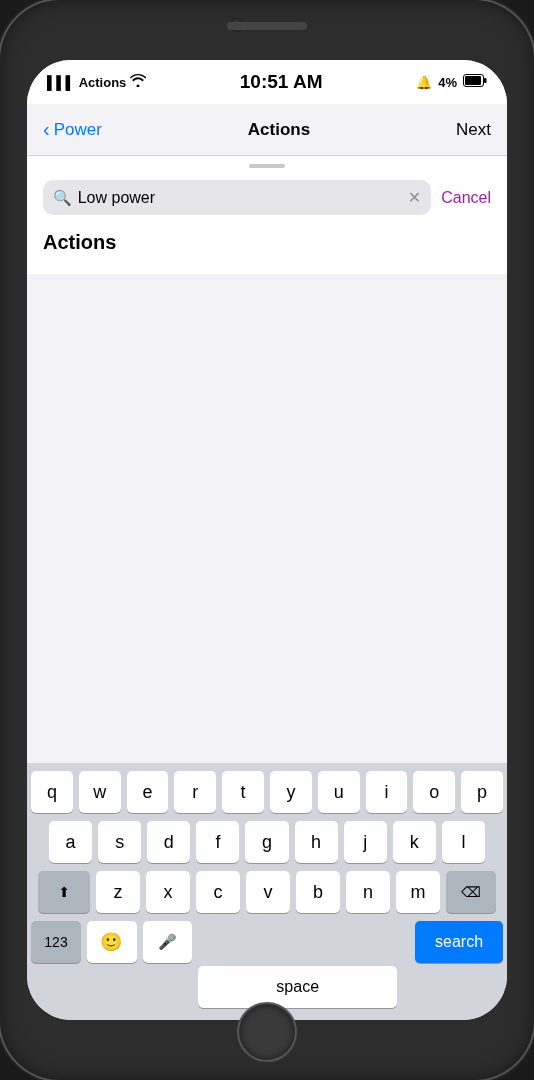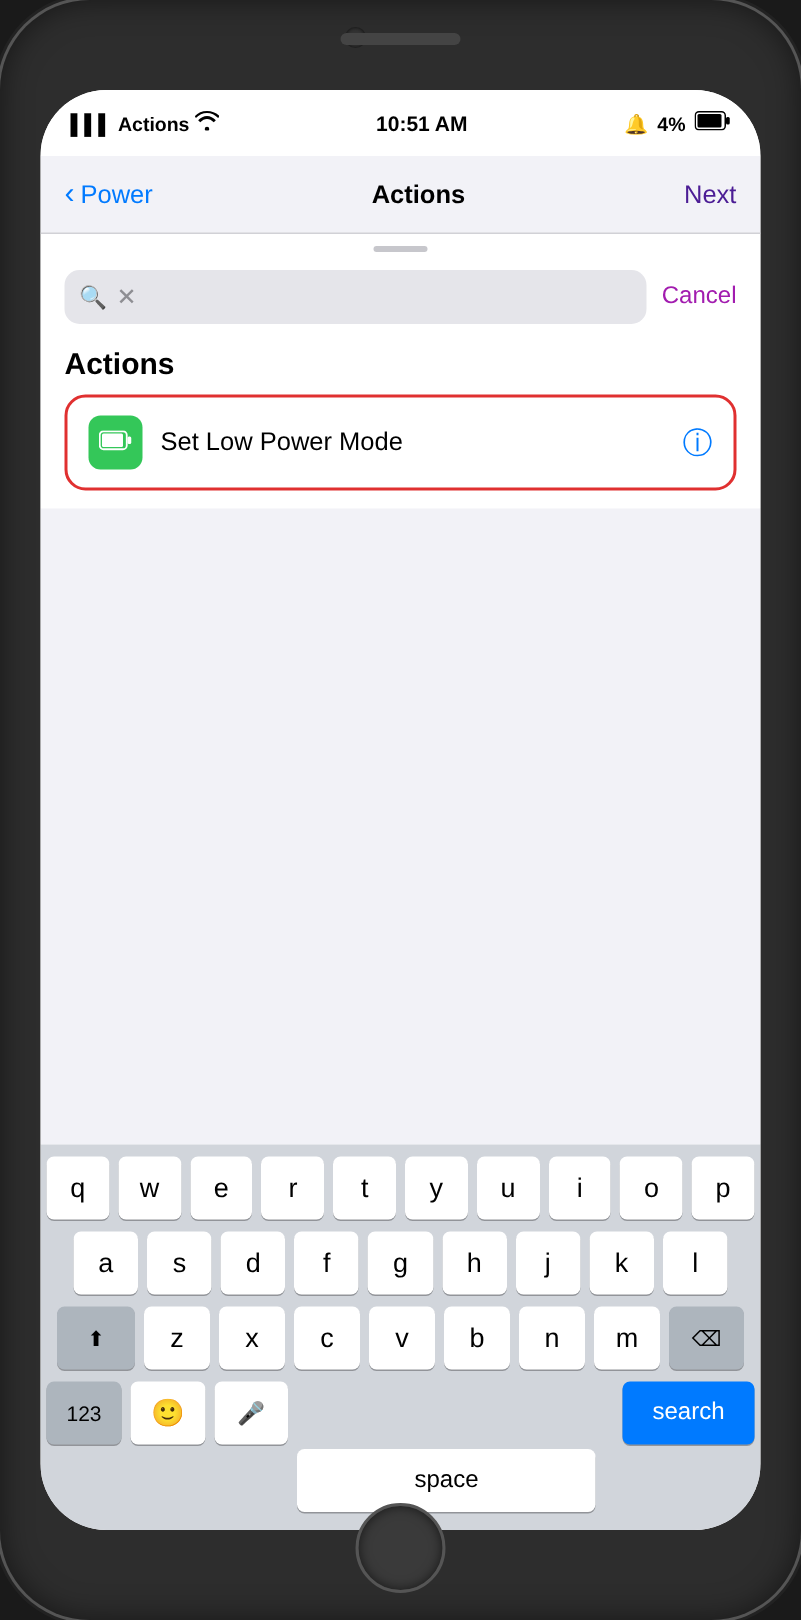--- a/index.html
+++ b/index.html
@@ -58,21 +58,21 @@
       align-items: center;
       justify-content: space-between;
       padding: 0 20px;
       flex-shrink: 0;
     }
     .status-left {
       display: flex; align-items: center; gap: 4px;
       font-size: 13px; font-weight: 600; color: #000;
     }
     .status-center {
-      font-size: 14px; font-weight: 600; color: #000;
+      font-size: 19px; font-weight: 600; color: #000;
     }
     .status-right {
       display: flex; align-items: center; gap: 6px;
       font-size: 13px; font-weight: 600; color: #000;
     }
     
     .nav-bar {
       background: #f2f2f7;
       border-bottom: 1px solid #d1d1d6;
       height: 52px;
@@ -84,21 +84,21 @@
     }
     .nav-back {
       display: flex; align-items: center; gap: 4px;
       color: #007aff; font-size: 17px; font-weight: 400;
       cursor: pointer;
     }
     .nav-title {
       font-size: 17px; font-weight: 600; color: #000;
     }
     .nav-next {
-      color: #4c1d95; font-size: 17px; font-weight: 400;
+      color: #000000; font-size: 17px; font-weight: 400;
       cursor: pointer;
     }
     
     .drag-handle {
       display: flex; justify-content: center; padding: 8px 0 4px;
       background: #fff;
     }
     .drag-handle-bar {
       width: 36px; height: 4px; background: #c7c7cc; border-radius: 2px;
     }
@@ -280,41 +280,29 @@
       <div class="nav-next">Next</div>
     </div>
 
     <div class="drag-handle">
       <div class="drag-handle-bar"></div>
     </div>
 
     <div class="search-area">
       <div class="search-input-wrap">
         <span class="search-icon-inner">🔍</span>
+        <input class="search-input-field" type="text" value="Low power" style="">
         <span class="search-clear">✕</span>
       </div>
       <span class="search-cancel">Cancel</span>
     </div>
 
     <div class="actions-section">
       <div class="actions-heading">Actions</div>
 
-      <div class="action-item">
-        <div class="action-icon">
-          <span class="action-icon-battery">
-            <svg width="22" height="14" viewBox="0 0 22 14">
-              <rect x="0.5" y="0.5" width="18" height="12" rx="2.5" ry="2.5" stroke="white" stroke-width="1.2" fill="none"></rect>
-              <rect x="2" y="2" width="14" height="9" rx="1" fill="white"></rect>
-              <rect x="19" y="4" width="2.5" height="5" rx="1" fill="white"></rect>
-            </svg>
-          </span>
-        </div>
-        <span class="action-label">Set Low Power Mode</span>
-        <span class="action-info">ⓘ</span>
-      </div>
     </div>
 
     <div class="content-area"></div>
 
     <div class="keyboard">
 
       <div class="keyboard-row">
         <div class="key">q</div>
         <div class="key">w</div>
         <div class="key">e</div>

